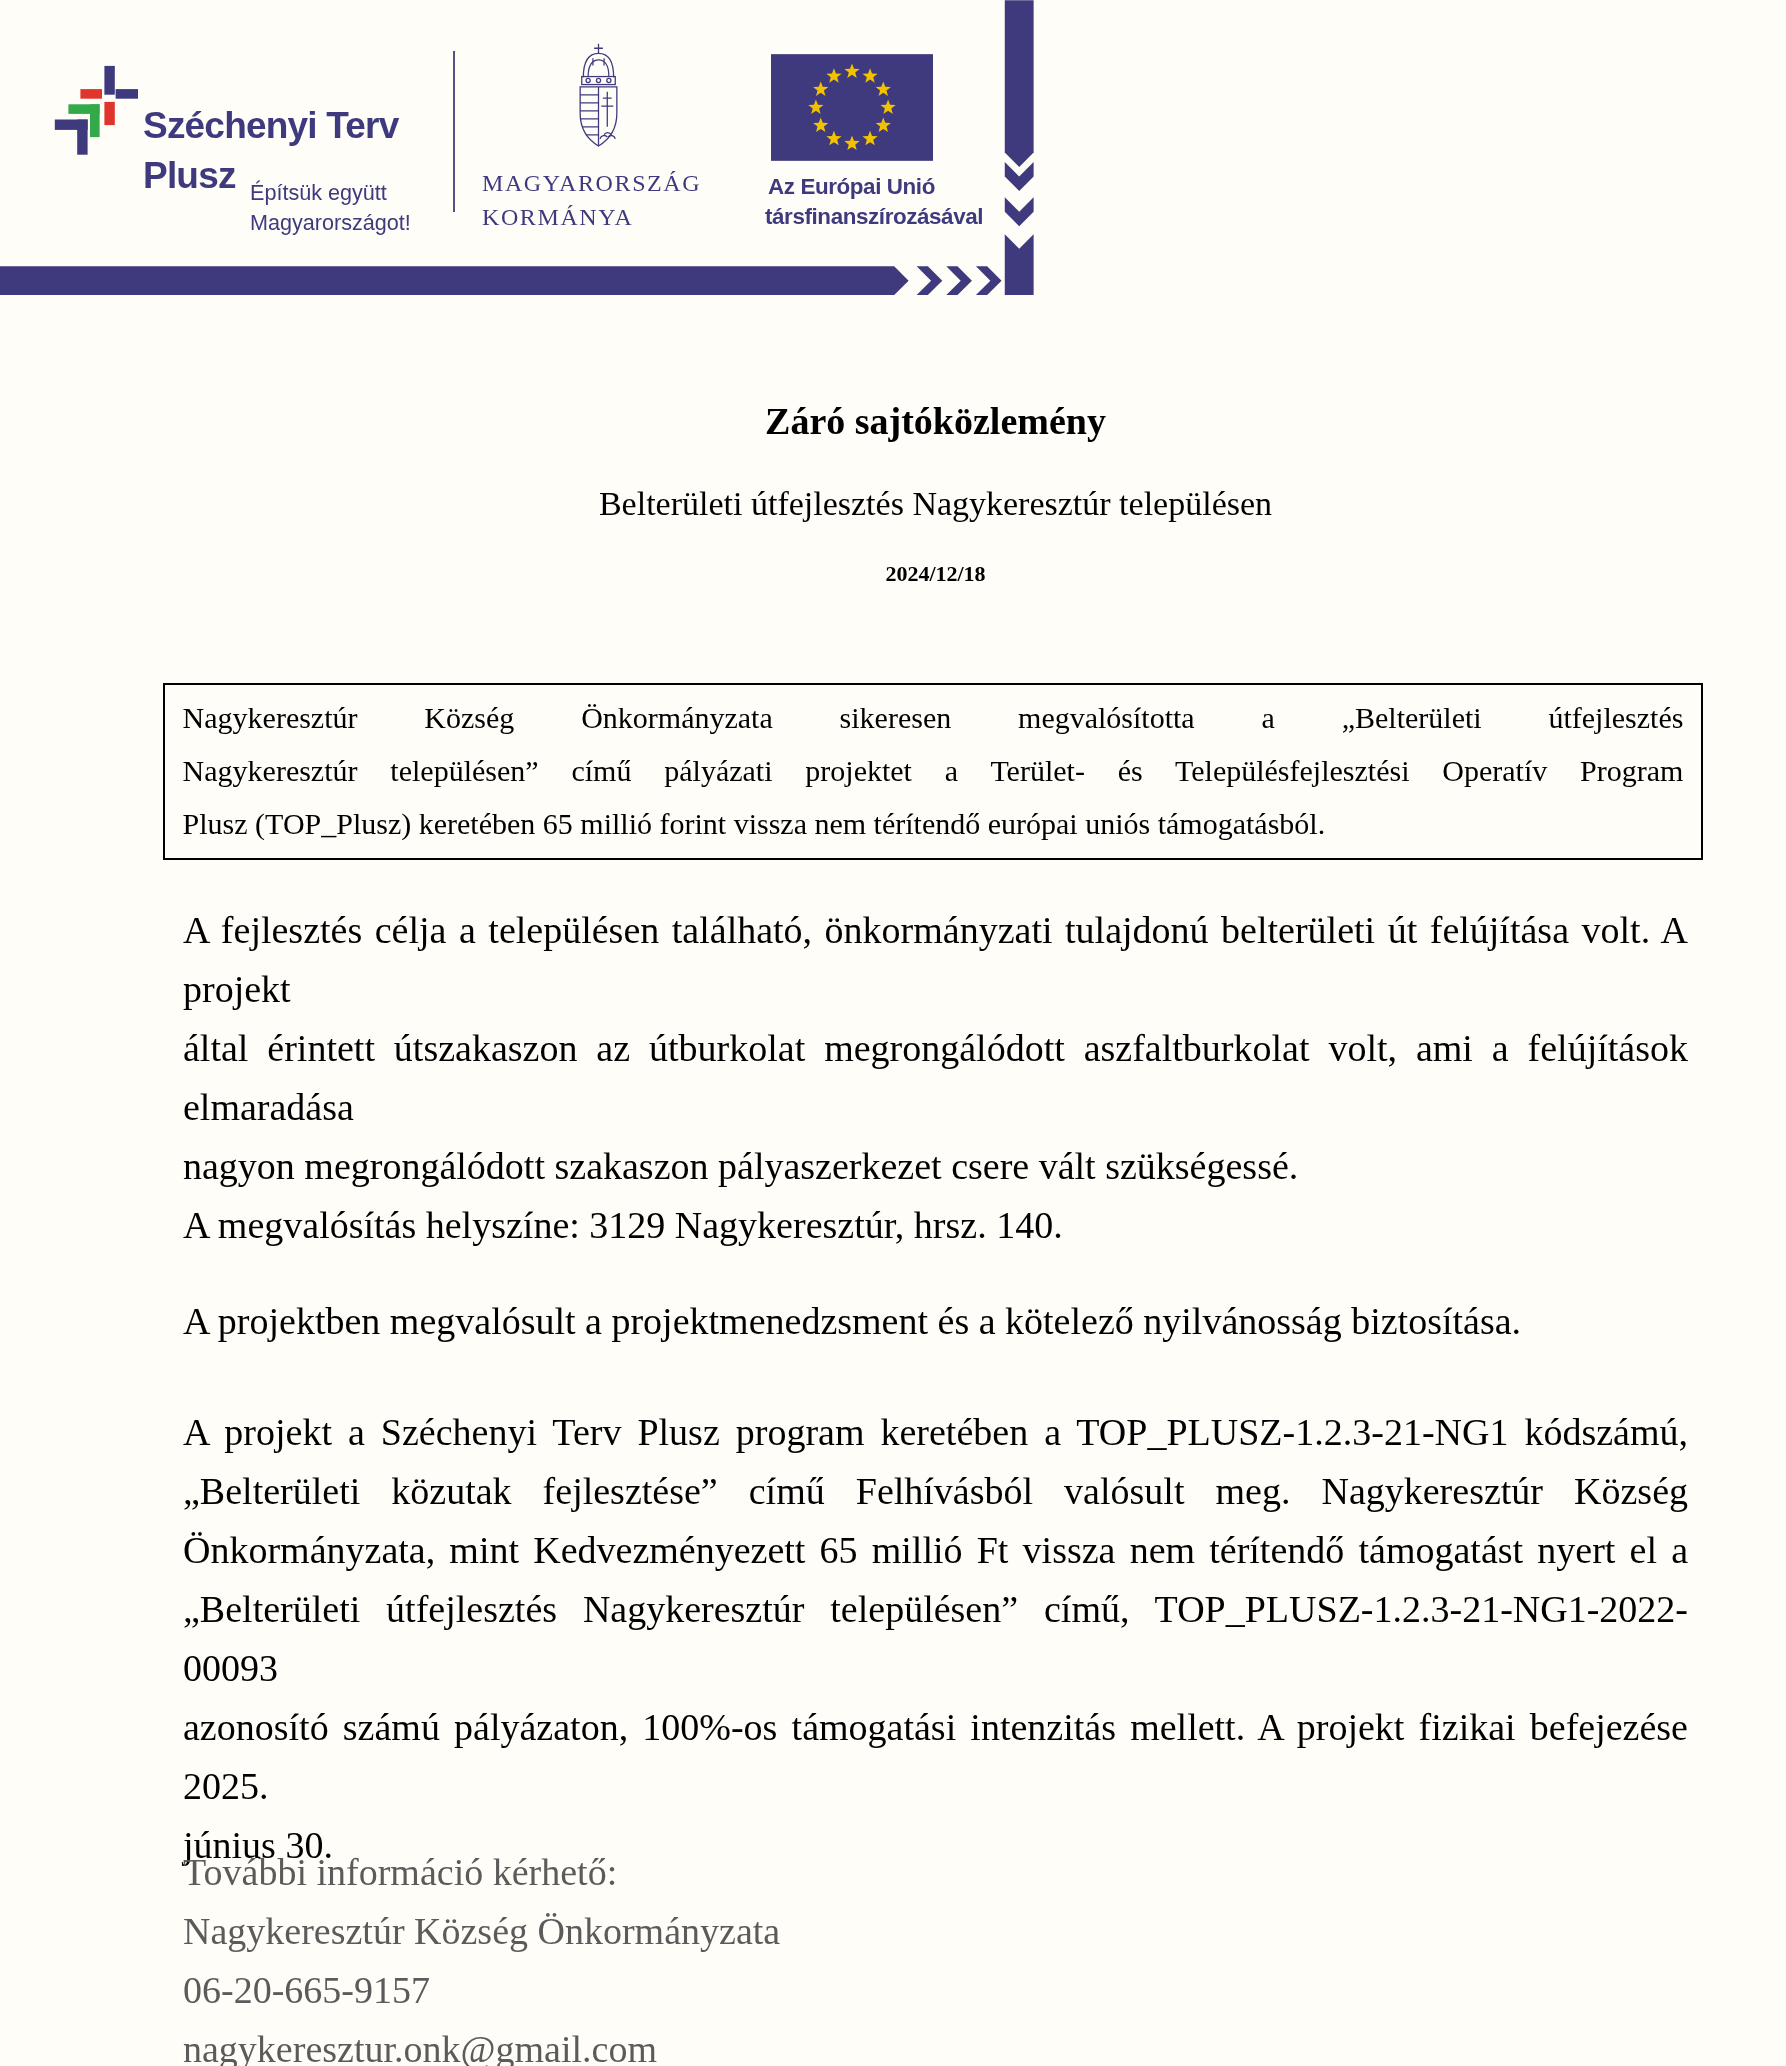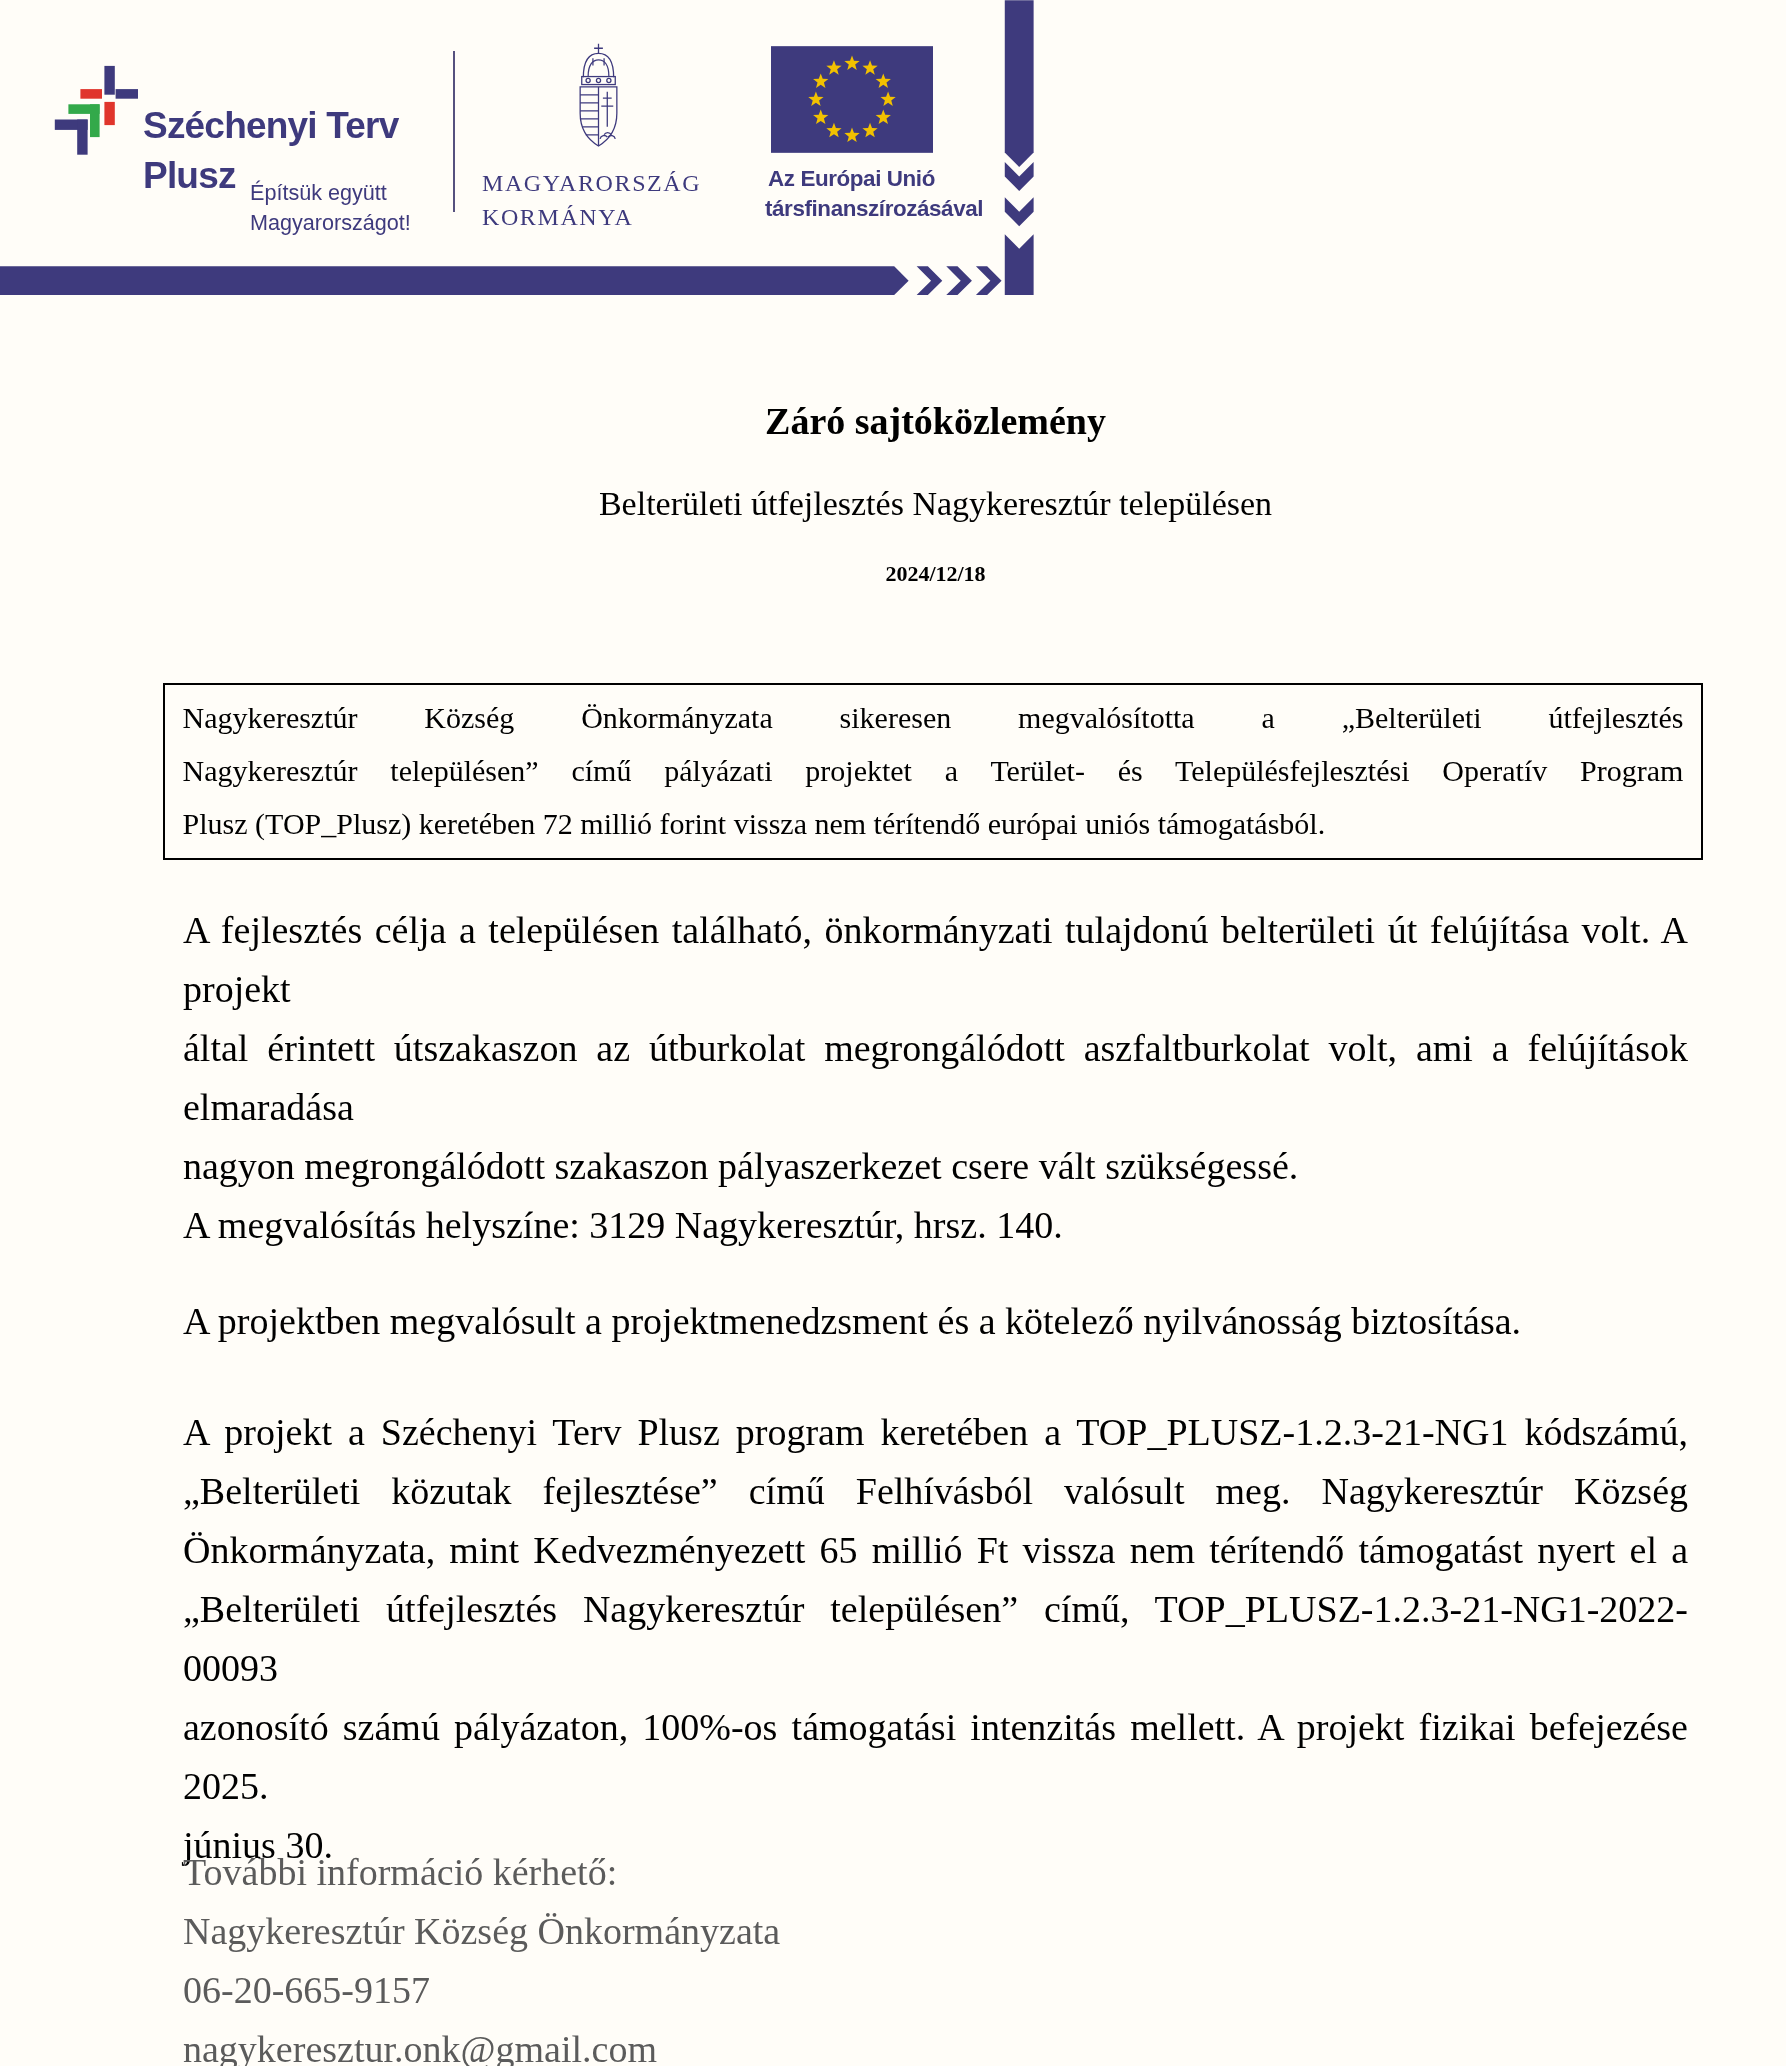--- a/index.html
+++ b/index.html
@@ -28,21 +28,21 @@
     font-family:"Liberation Sans", sans-serif;font-weight:bold;line-height:1;}
   .sz-line1{font-size:37px;letter-spacing:-0.8px;}
   .sz-line2{font-size:37px;letter-spacing:-0.8px;margin-top:13px;}
   .sz-tag{position:absolute;left:250px;top:178px;color:var(--navy);
     font-family:"Liberation Sans", sans-serif;font-weight:normal;font-size:21.6px;line-height:30px;}
   .divider{position:absolute;left:453px;top:51px;width:1.6px;height:161px;background:#56517f;}
   .gov{position:absolute;left:482px;top:42px;width:232px;text-align:left;color:var(--navy);}
   .arms-svg{display:block;margin:0 auto;}
   .gov-l1{font-size:24px;letter-spacing:1.6px;margin-top:11.2px;font-family:"Liberation Serif", serif;}
   .gov-l2{font-size:24px;letter-spacing:1.6px;margin-top:6.4px;font-family:"Liberation Serif", serif;}
-  .eu{position:absolute;left:765px;top:46px;width:173px;text-align:center;}
+  .eu{position:absolute;left:765px;top:54px;width:173px;text-align:center;}
   .eu-flag-svg{display:block;margin:0 auto;}
   .eu-l1{margin-top:11.2px;color:var(--navy);font-family:"Liberation Sans", sans-serif;
     font-weight:bold;font-size:22.4px;line-height:30px;letter-spacing:-0.4px;}
   .eu-l2{color:var(--navy);font-family:"Liberation Sans", sans-serif;
     font-weight:bold;font-size:22.4px;line-height:30px;letter-spacing:-0.4px;}
   
   .titles{position:absolute;left:183px;top:399px;width:1505px;text-align:center;}
   .doc-title{font-size:38px;font-weight:bold;}
   .doc-subtitle{font-size:34px;font-weight:normal;margin-top:42px;}
   .doc-date{font-size:22px;font-weight:bold;margin-top:38px;}
@@ -147,21 +147,21 @@
 
   <div class="titles">
     <div class="doc-title">Záró sajtóközlemény</div>
     <div class="doc-subtitle">Belterületi útfejlesztés Nagykeresztúr településen</div>
     <div class="doc-date">2024/12/18</div>
   </div>
 
   <div class="lead-box">
     <div class="bjline">Nagykeresztúr Község Önkormányzata sikeresen megvalósította a „Belterületi útfejlesztés</div>
     <div class="bjline">Nagykeresztúr településen” című pályázati projektet a Terület- és Településfejlesztési Operatív Program</div>
-    <div class="lline">Plusz (TOP_Plusz) keretében 72 millió forint vissza nem térítendő európai uniós támogatásból.</div>
+    <div class="lline">Plusz (TOP_Plusz) keretében 65 millió forint vissza nem térítendő európai uniós támogatásból.</div>
   </div>
 
   <div class="para p1">
     <div class="jline">A fejlesztés célja a településen található, önkormányzati tulajdonú belterületi út felújítása volt. A projekt</div>
     <div class="jline">által érintett útszakaszon az útburkolat megrongálódott aszfaltburkolat volt, ami a felújítások elmaradása</div>
     <div class="lline">nagyon megrongálódott szakaszon pályaszerkezet csere vált szükségessé.</div>
     <div class="lline">A megvalósítás helyszíne: 3129 Nagykeresztúr, hrsz. 140.</div>
   </div>
 
   <div class="para p2">

